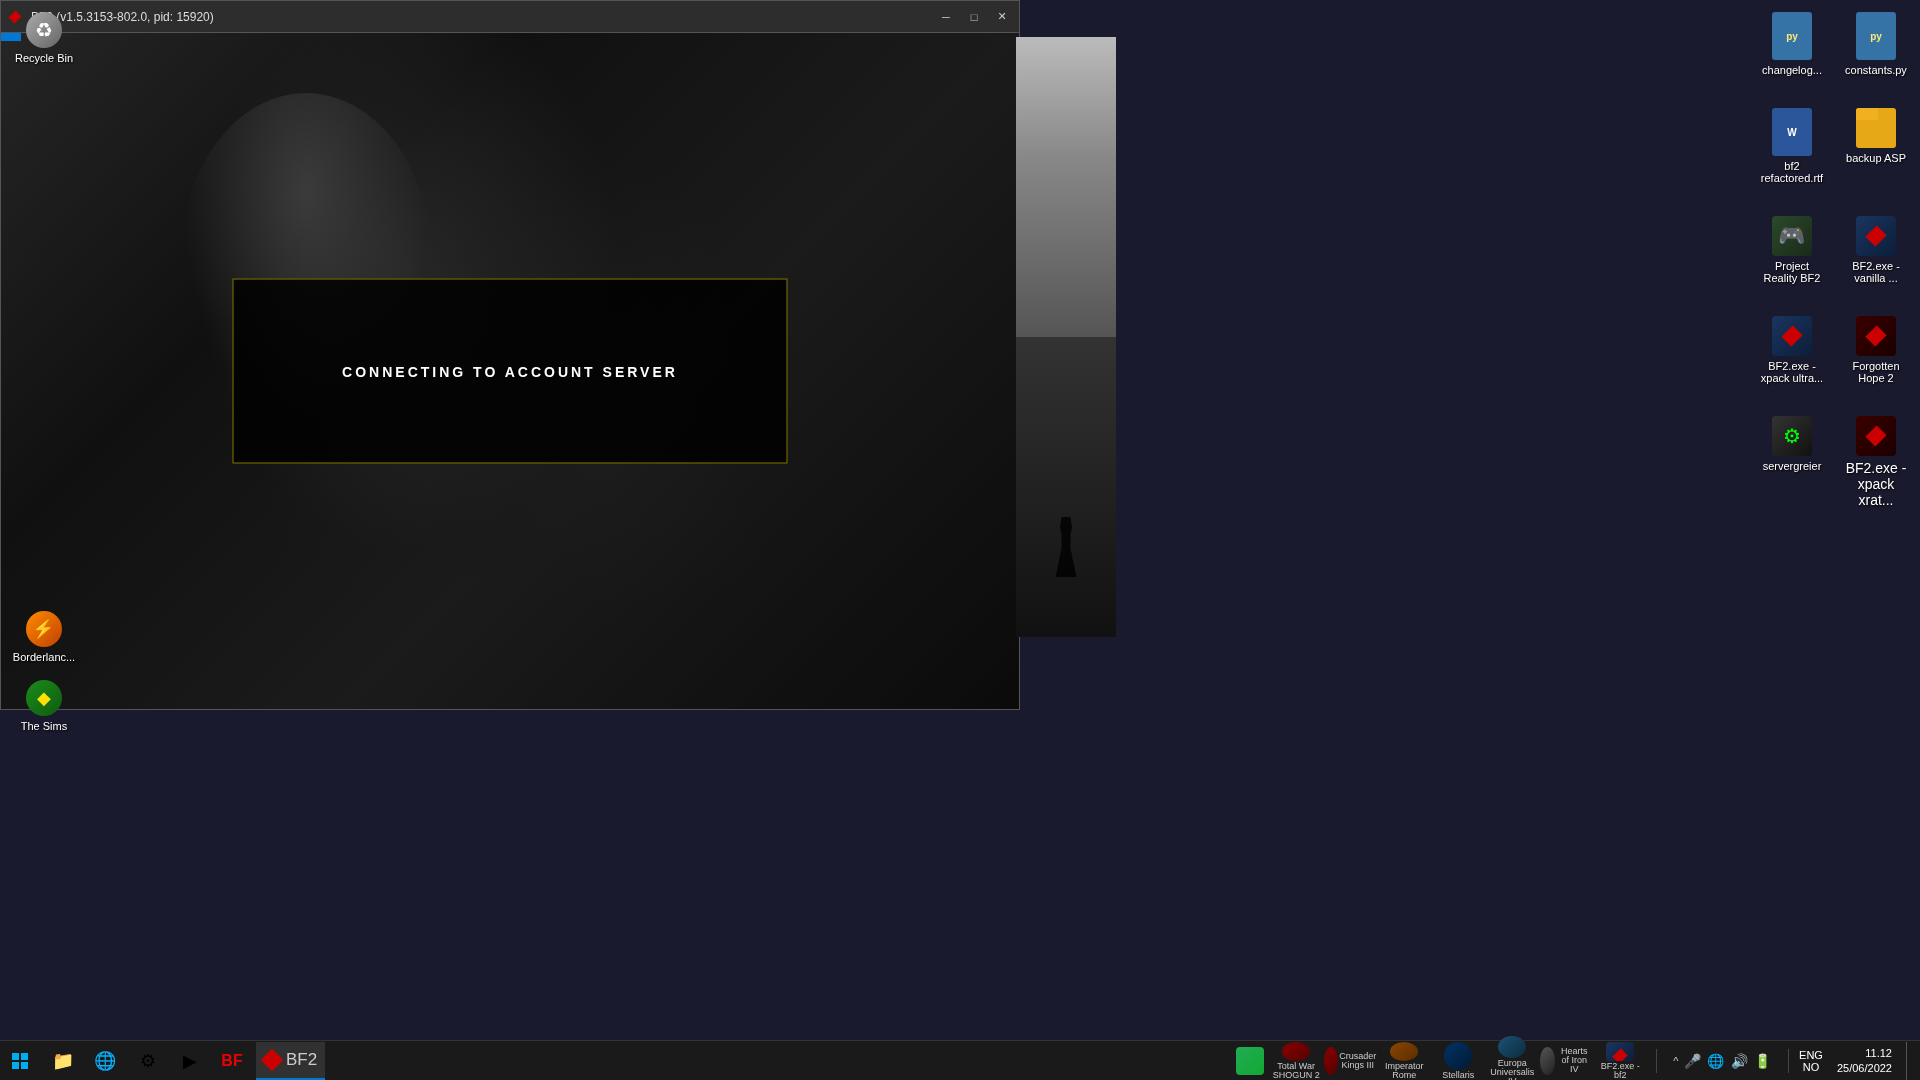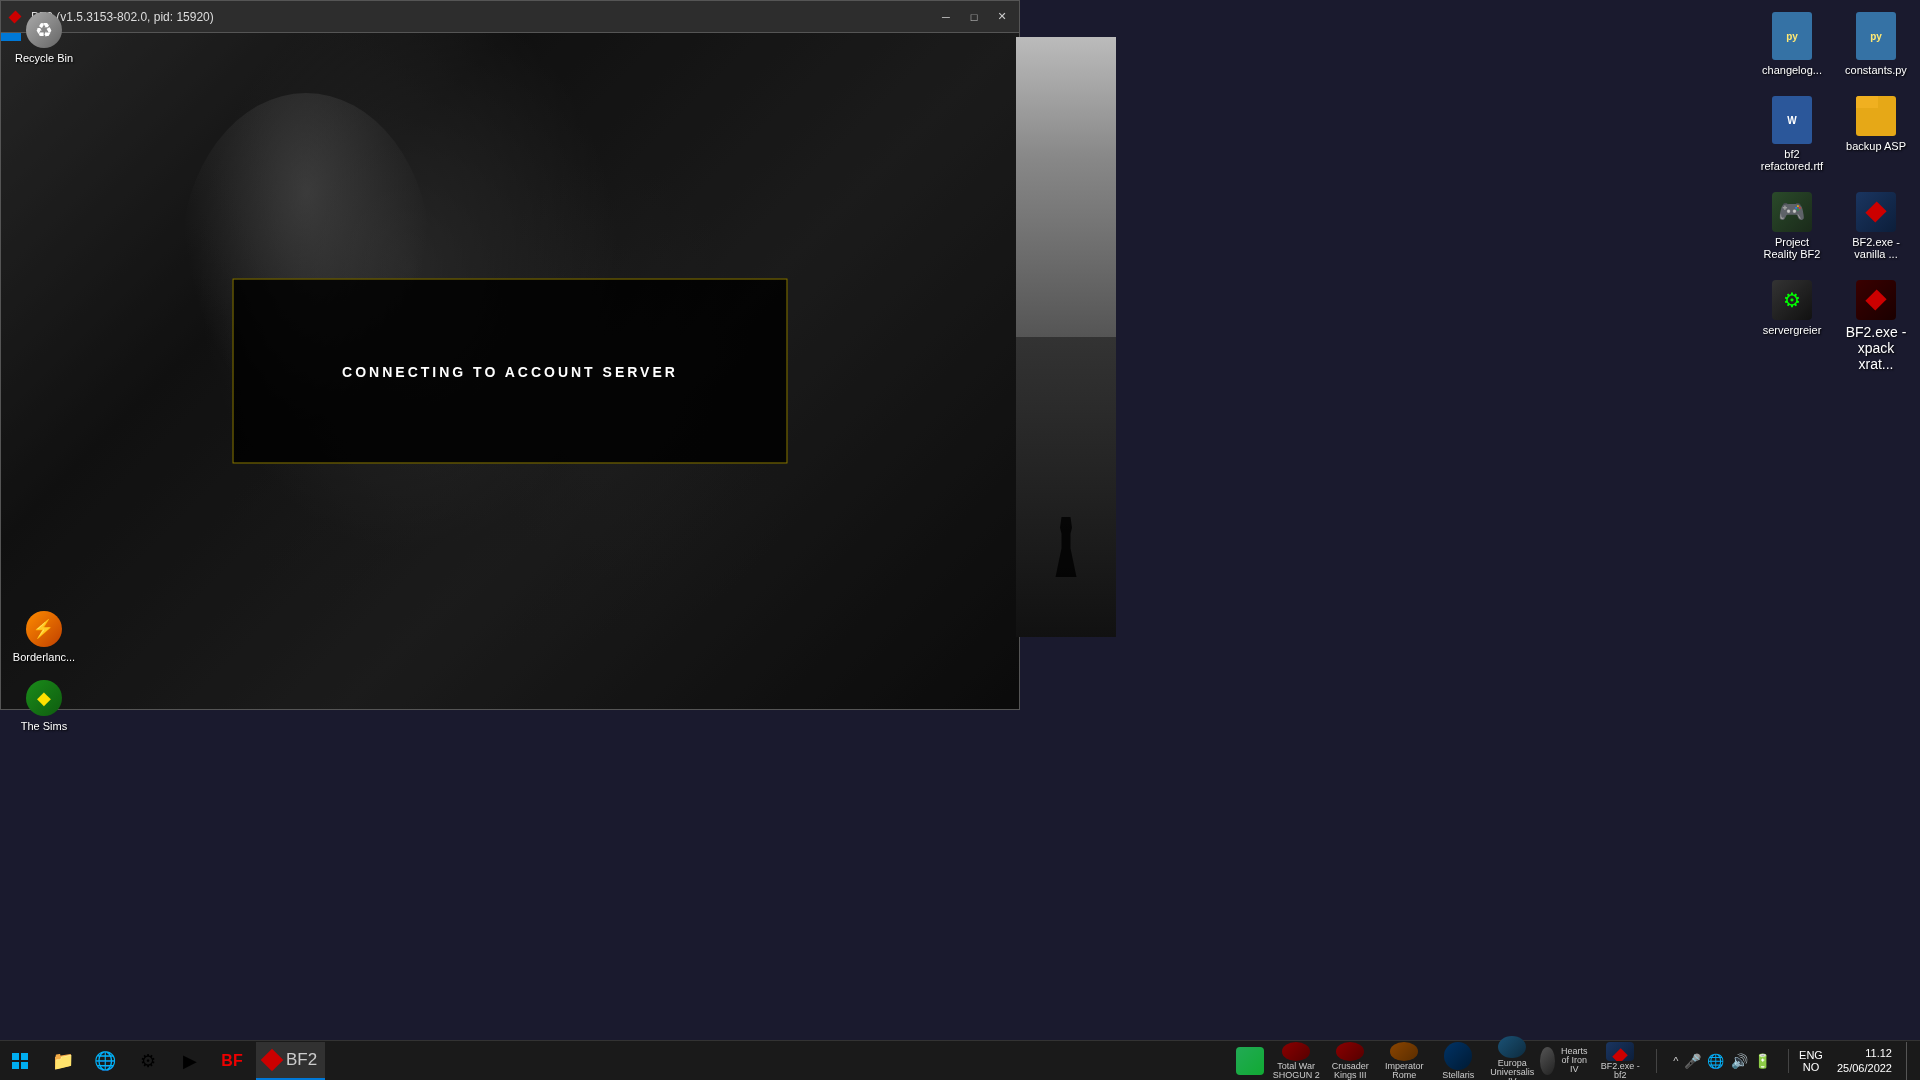--- a/index.html
+++ b/index.html
@@ -433,21 +433,21 @@
       <div class="icon-borderlands">⚡</div>
       <span class="icon-label" style="font-size:11px;color:#fff;text-shadow:1px 1px 2px #000;text-align:center;">Borderlanc...</span>
     </div>
 
     <div class="desktop-icon">
       <div class="icon-sims">◆</div>
       <span class="icon-label" style="font-size:11px;color:#fff;text-shadow:1px 1px 2px #000;text-align:center;">The Sims</span>
     </div>
   </div>
 
-  <div style="position:absolute;top:8px;right:8px;display:flex;flex-direction:column;gap:12px;align-items:flex-end;">
+  <div style="position:absolute;top:8px;right:8px;display:flex;flex-direction:column;gap:24px;align-items:flex-end;">
 
     <div style="display:flex;gap:12px;">
       <div class="desktop-icon">
         <div class="icon-py" style="width:40px;height:48px;font-size:10px;">py</div>
         <span style="font-size:11px;color:#fff;text-shadow:1px 1px 2px #000;text-align:center;max-width:72px;">changelog...</span>
       </div>
       <div class="desktop-icon">
         <div class="icon-py" style="width:40px;height:48px;font-size:10px;">py</div>
         <span style="font-size:11px;color:#fff;text-shadow:1px 1px 2px #000;text-align:center;max-width:72px;">constants.py</span>
       </div>
@@ -470,20 +470,30 @@
       <div class="desktop-icon">
         <div class="icon-proj-reality">🎮</div>
         <span style="font-size:11px;color:#fff;text-shadow:1px 1px 2px #000;text-align:center;max-width:72px;">Project Reality BF2</span>
       </div>
       <div class="desktop-icon">
         <div class="icon-bf-game" style="width:40px;height:40px;border-radius:4px;"></div>
         <span style="font-size:11px;color:#fff;text-shadow:1px 1px 2px #000;text-align:center;max-width:72px;">BF2.exe - vanilla ...</span>
       </div>
     </div>
 
+    <div style="display:flex;gap:12px;">
+      <div class="desktop-icon" style="position:relative;">
+        <div class="icon-bf-game" style="width:40px;height:40px;border-radius:4px;"></div>
+        <span style="font-size:11px;color:#fff;text-shadow:1px 1px 2px #000;text-align:center;max-width:72px;">BF2.exe - xpack ultra...</span>
+      </div>
+      <div class="desktop-icon">
+        <div class="icon-bf-game-red" style="width:40px;height:40px;border-radius:4px;"></div>
+        <span style="font-size:11px;color:#fff;text-shadow:1px 1px 2px #000;text-align:center;max-width:72px;">Forgotten Hope 2</span>
+      </div>
+    </div>
 
 
     <div style="display:flex;gap:12px;">
       <div class="desktop-icon">
         <div class="icon-servergreier">⚙</div>
         <span style="font-size:11px;color:#fff;text-shadow:1px 1px 2px #000;text-align:center;max-width:72px;">servergreier</span>
       </div>
       <div class="desktop-icon">
         <div class="icon-bf-game-red" style="width:40px;height:40px;border-radius:4px;"></div>
         <span style="font-size:14px;color:#fff;text-shadow:1px 1px 2px #000;text-align:center;max-width:72px;">BF2.exe - xpack xrat...</span>
@@ -531,21 +541,21 @@
 
         <div style="width:36px;height:38px;display:flex;flex-direction:column;align-items:center;justify-content:center;cursor:pointer;">
           <div style="width:28px;height:28px;background:linear-gradient(135deg,#2a5,#1a3);border-radius:4px;"></div>
         </div>
 
         <div style="width:52px;height:38px;display:flex;flex-direction:column;align-items:center;justify-content:center;cursor:pointer;gap:1px;">
           <div style="width:28px;height:28px;background:linear-gradient(135deg,#8b0000,#500);border-radius:50%;"></div>
           <span style="font-size:9px;color:#ccc;text-align:center;max-width:52px;line-height:1;">Total War SHOGUN 2</span>
         </div>
 
-        <div style="width:52px;height:38px;display:flex;flex-direction:column;align-items:center;justify-content:center;cursor:pointer;gap:1px;">
+        <div style="width:52px;height:38px;display:flex;flex-direction:row;align-items:center;justify-content:center;cursor:pointer;gap:1px;">
           <div style="width:28px;height:28px;background:linear-gradient(135deg,#8b0000,#500);border-radius:50%;"></div>
           <span style="font-size:9px;color:#ccc;text-align:center;max-width:52px;line-height:1;">Crusader Kings III</span>
         </div>
 
         <div style="width:52px;height:38px;display:flex;flex-direction:column;align-items:center;justify-content:center;cursor:pointer;gap:1px;">
           <div style="width:28px;height:28px;background:linear-gradient(135deg,#8b4500,#5a2d00);border-radius:50%;"></div>
           <span style="font-size:9px;color:#ccc;text-align:center;max-width:52px;line-height:1;">Imperator Rome</span>
         </div>
 
         <div style="width:52px;height:38px;display:flex;flex-direction:column;align-items:center;justify-content:center;cursor:pointer;gap:1px;">

